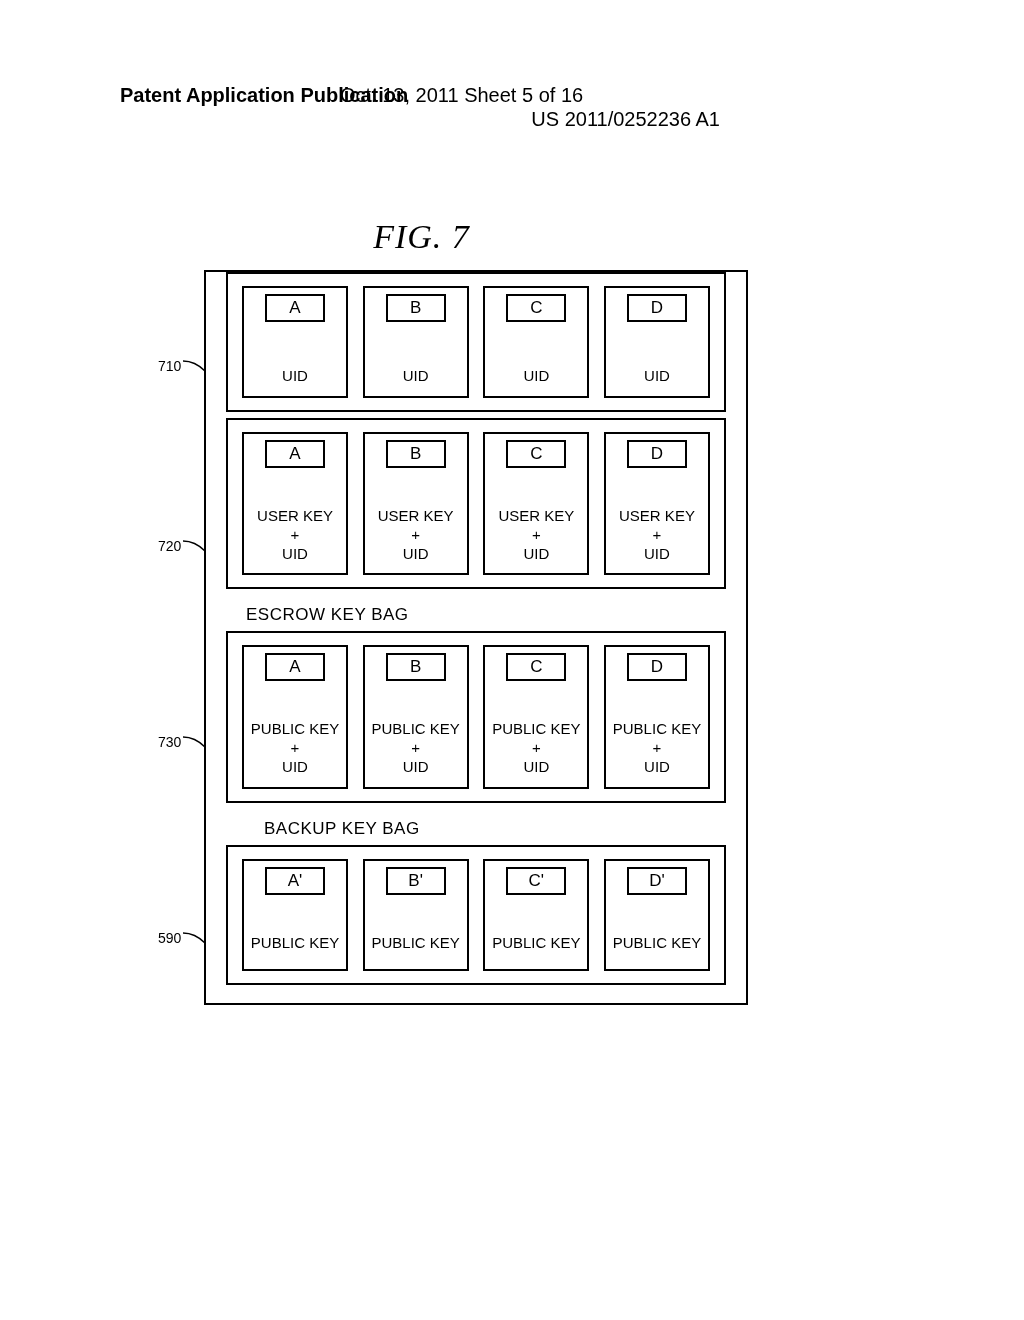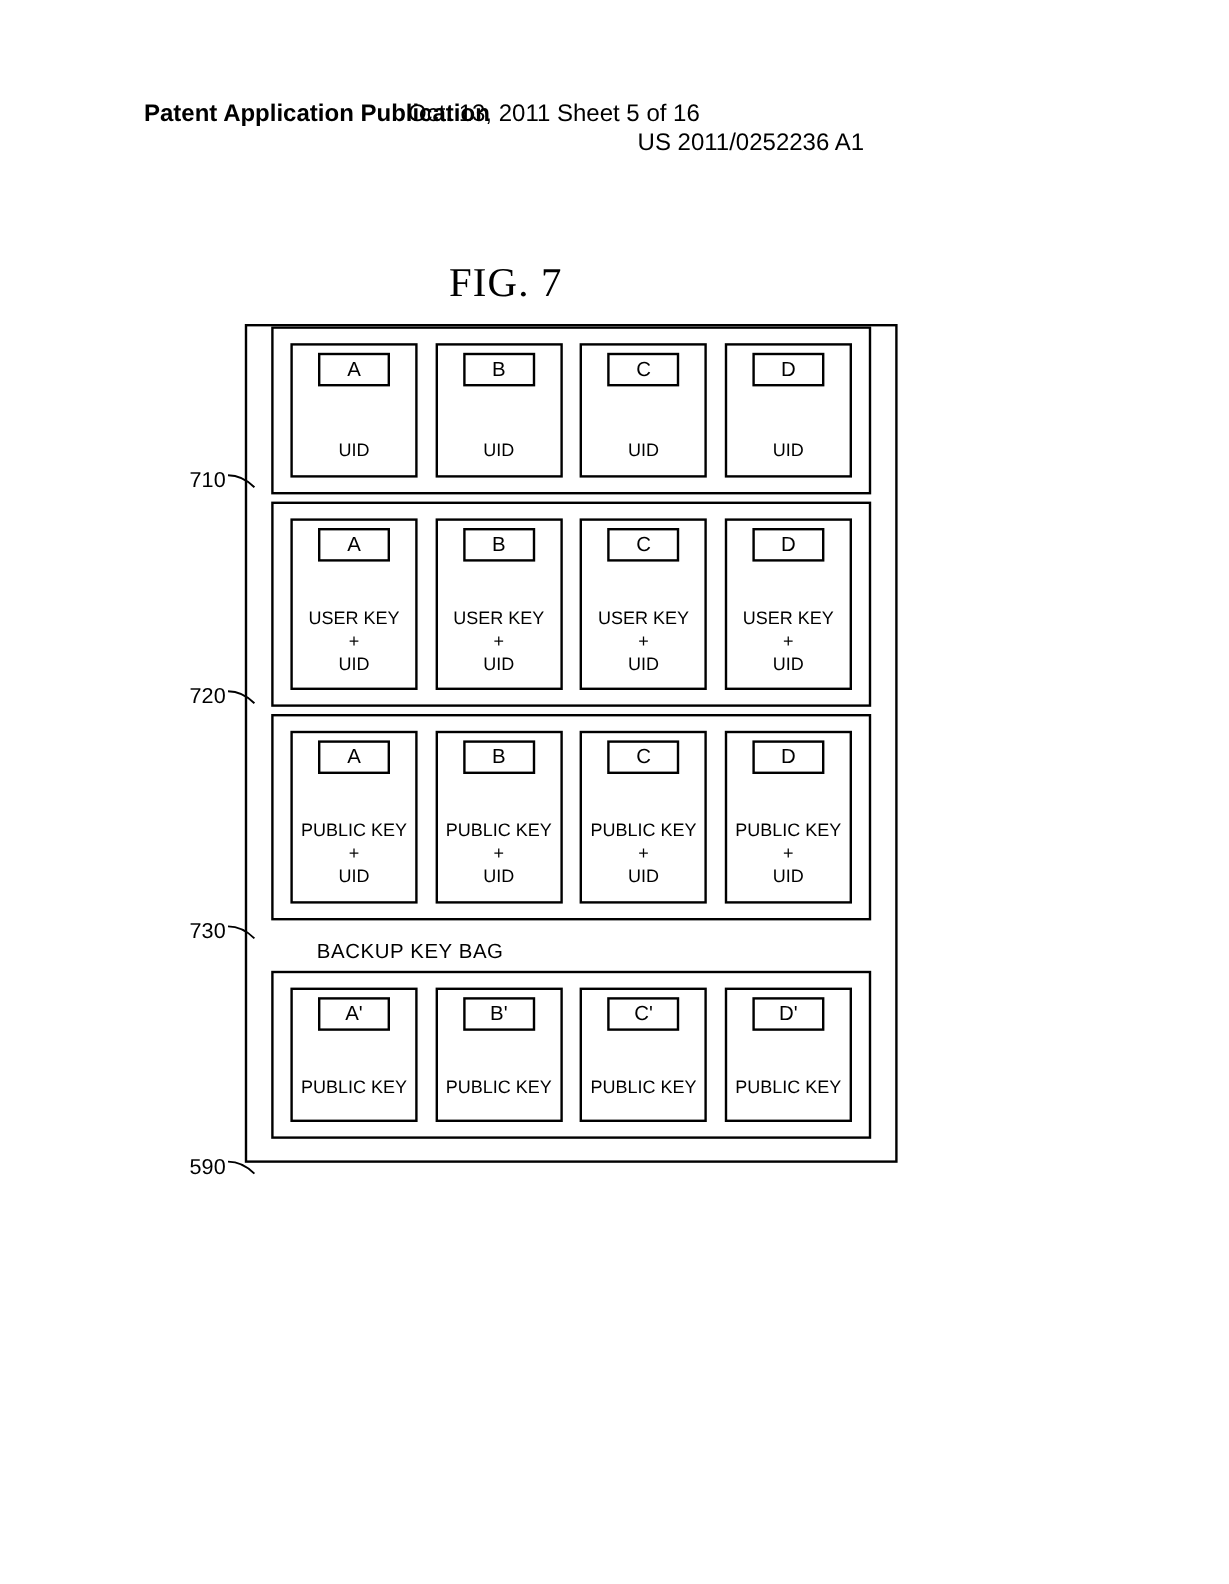--- a/index.html
+++ b/index.html
@@ -23,20 +23,21 @@
   .header .left { font-weight: bold; }
   .header .mid { font-weight: normal; position: absolute; left: 340px; }
   .header .right { font-weight: normal; margin-top: 24px; }
   .figure-title {
     position: absolute;
     top: 218px;
     left: 0;
     width: 843px;
     text-align: center;
     font-family: "Brush Script MT", "Snell Roundhand", cursive;
+    font-style: italic;
     font-size: 34px;
     letter-spacing: 1px;
   }
   .main-container {
     position: absolute;
     top: 270px;
     left: 204px;
     width: 544px;
     border: 2px solid #000;
     background: #fff;
@@ -87,24 +88,23 @@
     font-size: 15px;
     text-align: center;
     line-height: 1.25;
     white-space: pre-line;
     margin-top: 33px;
   }
   .ref-label {
     position: absolute;
     font-family: "Arial Narrow", Arial, sans-serif;
     font-stretch: condensed;
-    font-size: 18px;
+    font-size: 14px;
     display: flex;
     align-items: center;
-    margin-top: 32px;
   }
   .ref-label .num { margin-right: 2px; }
   .ref-label svg { flex: none; }
 </style>
 </head>
 <body>
 
 <div class="header">
   <span class="left">Patent Application Publication</span>
   <span class="mid">Oct. 13, 2011  Sheet 5 of 16</span>
@@ -154,20 +154,21 @@
 UID</div>
     </div>
     <div class="cell med">
       <div class="key-box">D</div>
       <div class="sub">USER KEY
 +
 UID</div>
     </div>
   </div>
 
+  <div class="bag-title indent-small">ESCROW KEY BAG</div>
   <div class="bag-box">
     <div class="cell med2">
       <div class="key-box">A</div>
       <div class="sub">PUBLIC KEY
 +
 UID</div>
     </div>
     <div class="cell med2">
       <div class="key-box">B</div>
       <div class="sub">PUBLIC KEY

